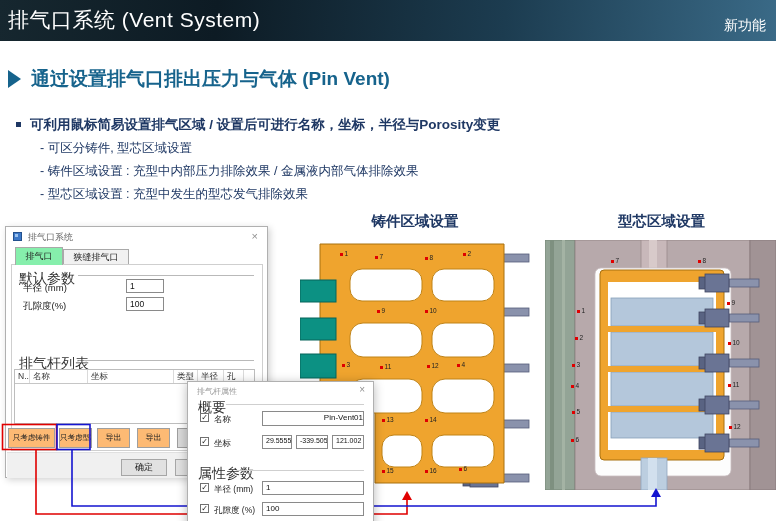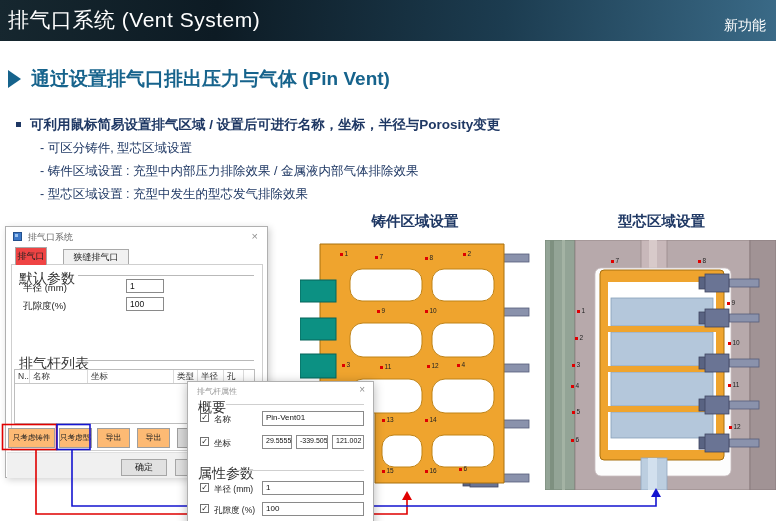--- a/index.html
+++ b/index.html
@@ -36,21 +36,21 @@
   .grp-label { position:absolute; font-size:14px; color:#333; }
   .hr { position:absolute; height:1px; background:#b9b9b9; }
   .field-label { position:absolute; font-size:9.5px; color:#222; }
   .tb-input { position:absolute; border:1px solid #8a8a8a; background:#fff; font-size:8.5px; color:#111; padding:1px 0 0 3px; overflow:hidden; white-space:nowrap; }
 
   
   .vent-dialog { left:5px; top:226px; width:263px; height:252px; z-index:3; }
   .vd-icon { position:absolute; left:7px; top:5px; width:9px; height:9px; background:#3c78c8; border:1px solid #23508d; }
   .vd-icon::after { content:""; position:absolute; left:1px; top:1px; width:3px; height:3px; background:#9cc3ef; }
   .tab { position:absolute; font-size:9px; color:#222; text-align:center; }
-  .tab-active { left:9px; top:20px; width:32px; height:18px; line-height:17px; background:#ef4444; border:1px solid #a9a9a9; border-bottom:none; z-index:2; }
+  .tab-active { left:9px; top:20px; width:48px; height:18px; line-height:17px; background:#86efac; border:1px solid #a9a9a9; border-bottom:none; z-index:2; }
   .tab-idle { left:57px; top:22px; width:66px; height:16px; line-height:15px; background:#f1f1f1; border:1px solid #a9a9a9; }
   .tab-panel { position:absolute; left:5px; top:37px; width:252px; height:187px; border:1px solid #cfcfcf; background:#fff; }
 
   .list-table { position:absolute; left:8px; top:142px; width:241px; height:55px; border:1px solid #bdbdbd; background:#fff; }
   .lt-head { display:flex; height:14px; border-bottom:1px solid #c6c6c6; }
   .lt-cell { font-size:8.5px; color:#333; padding:1px 0 0 3px; border-right:1px solid #dadada; overflow:hidden; white-space:nowrap; }
   .c0{width:15px;} .c1{width:58px;} .c2{width:86px;} .c3{width:24px;} .c4{width:26px;} .c5{width:20px;} .c6{flex:1; border-right:none;}
 
   .dlg-btn { position:absolute; height:20px; top:201px; background:#fdba74; border:1px solid #9f9f9f; font-size:8px; color:#222; text-align:center; line-height:18px; overflow:hidden; white-space:nowrap; }
   .b1 { left:2px;  width:47px; font-size:7.5px; }
@@ -314,21 +314,21 @@
 
   <div class="win props-dialog">
     <span class="win-title" style="left:9px; top:4px; font-size:8px; color:#9a9a9a;">排气杆属性</span>
     <span class="close-x" style="right:8px; top:3px; font-size:10px;">×</span>
 
     <span class="grp-label" style="left:10px; top:17px;">概要</span>
     <span class="hr" style="left:38px; top:22px; width:138px; background:#cfcfcf;"></span>
 
     <span class="chk" style="left:12px; top:31px;"><span>✓</span></span>
     <span class="pd-row-label" style="left:26px; top:32px;">名称</span>
-    <div class="tb-input" style="left:74px; top:29px; width:102px; height:15px; font-size:8px;">Pin-Vent01</div>
+    <div class="tb-input" style="left:74px; top:29px; width:102px; height:15px; font-size:8px;text-align:right;">Pin-Vent01</div>
 
     <span class="chk" style="left:12px; top:55px;"><span>✓</span></span>
     <span class="pd-row-label" style="left:26px; top:56px;">坐标</span>
     <div class="tb-input" style="left:74px; top:53px; width:30px; height:14px; font-size:7px;">29.5555</div>
     <div class="tb-input" style="left:108px; top:53px; width:32px; height:14px; font-size:7px;">-339.505</div>
     <div class="tb-input" style="left:144px; top:53px; width:32px; height:14px; font-size:7px;">121.002</div>
 
     <span class="grp-label" style="left:10px; top:83px;">属性参数</span>
     <span class="hr" style="left:48px; top:88px; width:128px; background:#cfcfcf;"></span>
 

